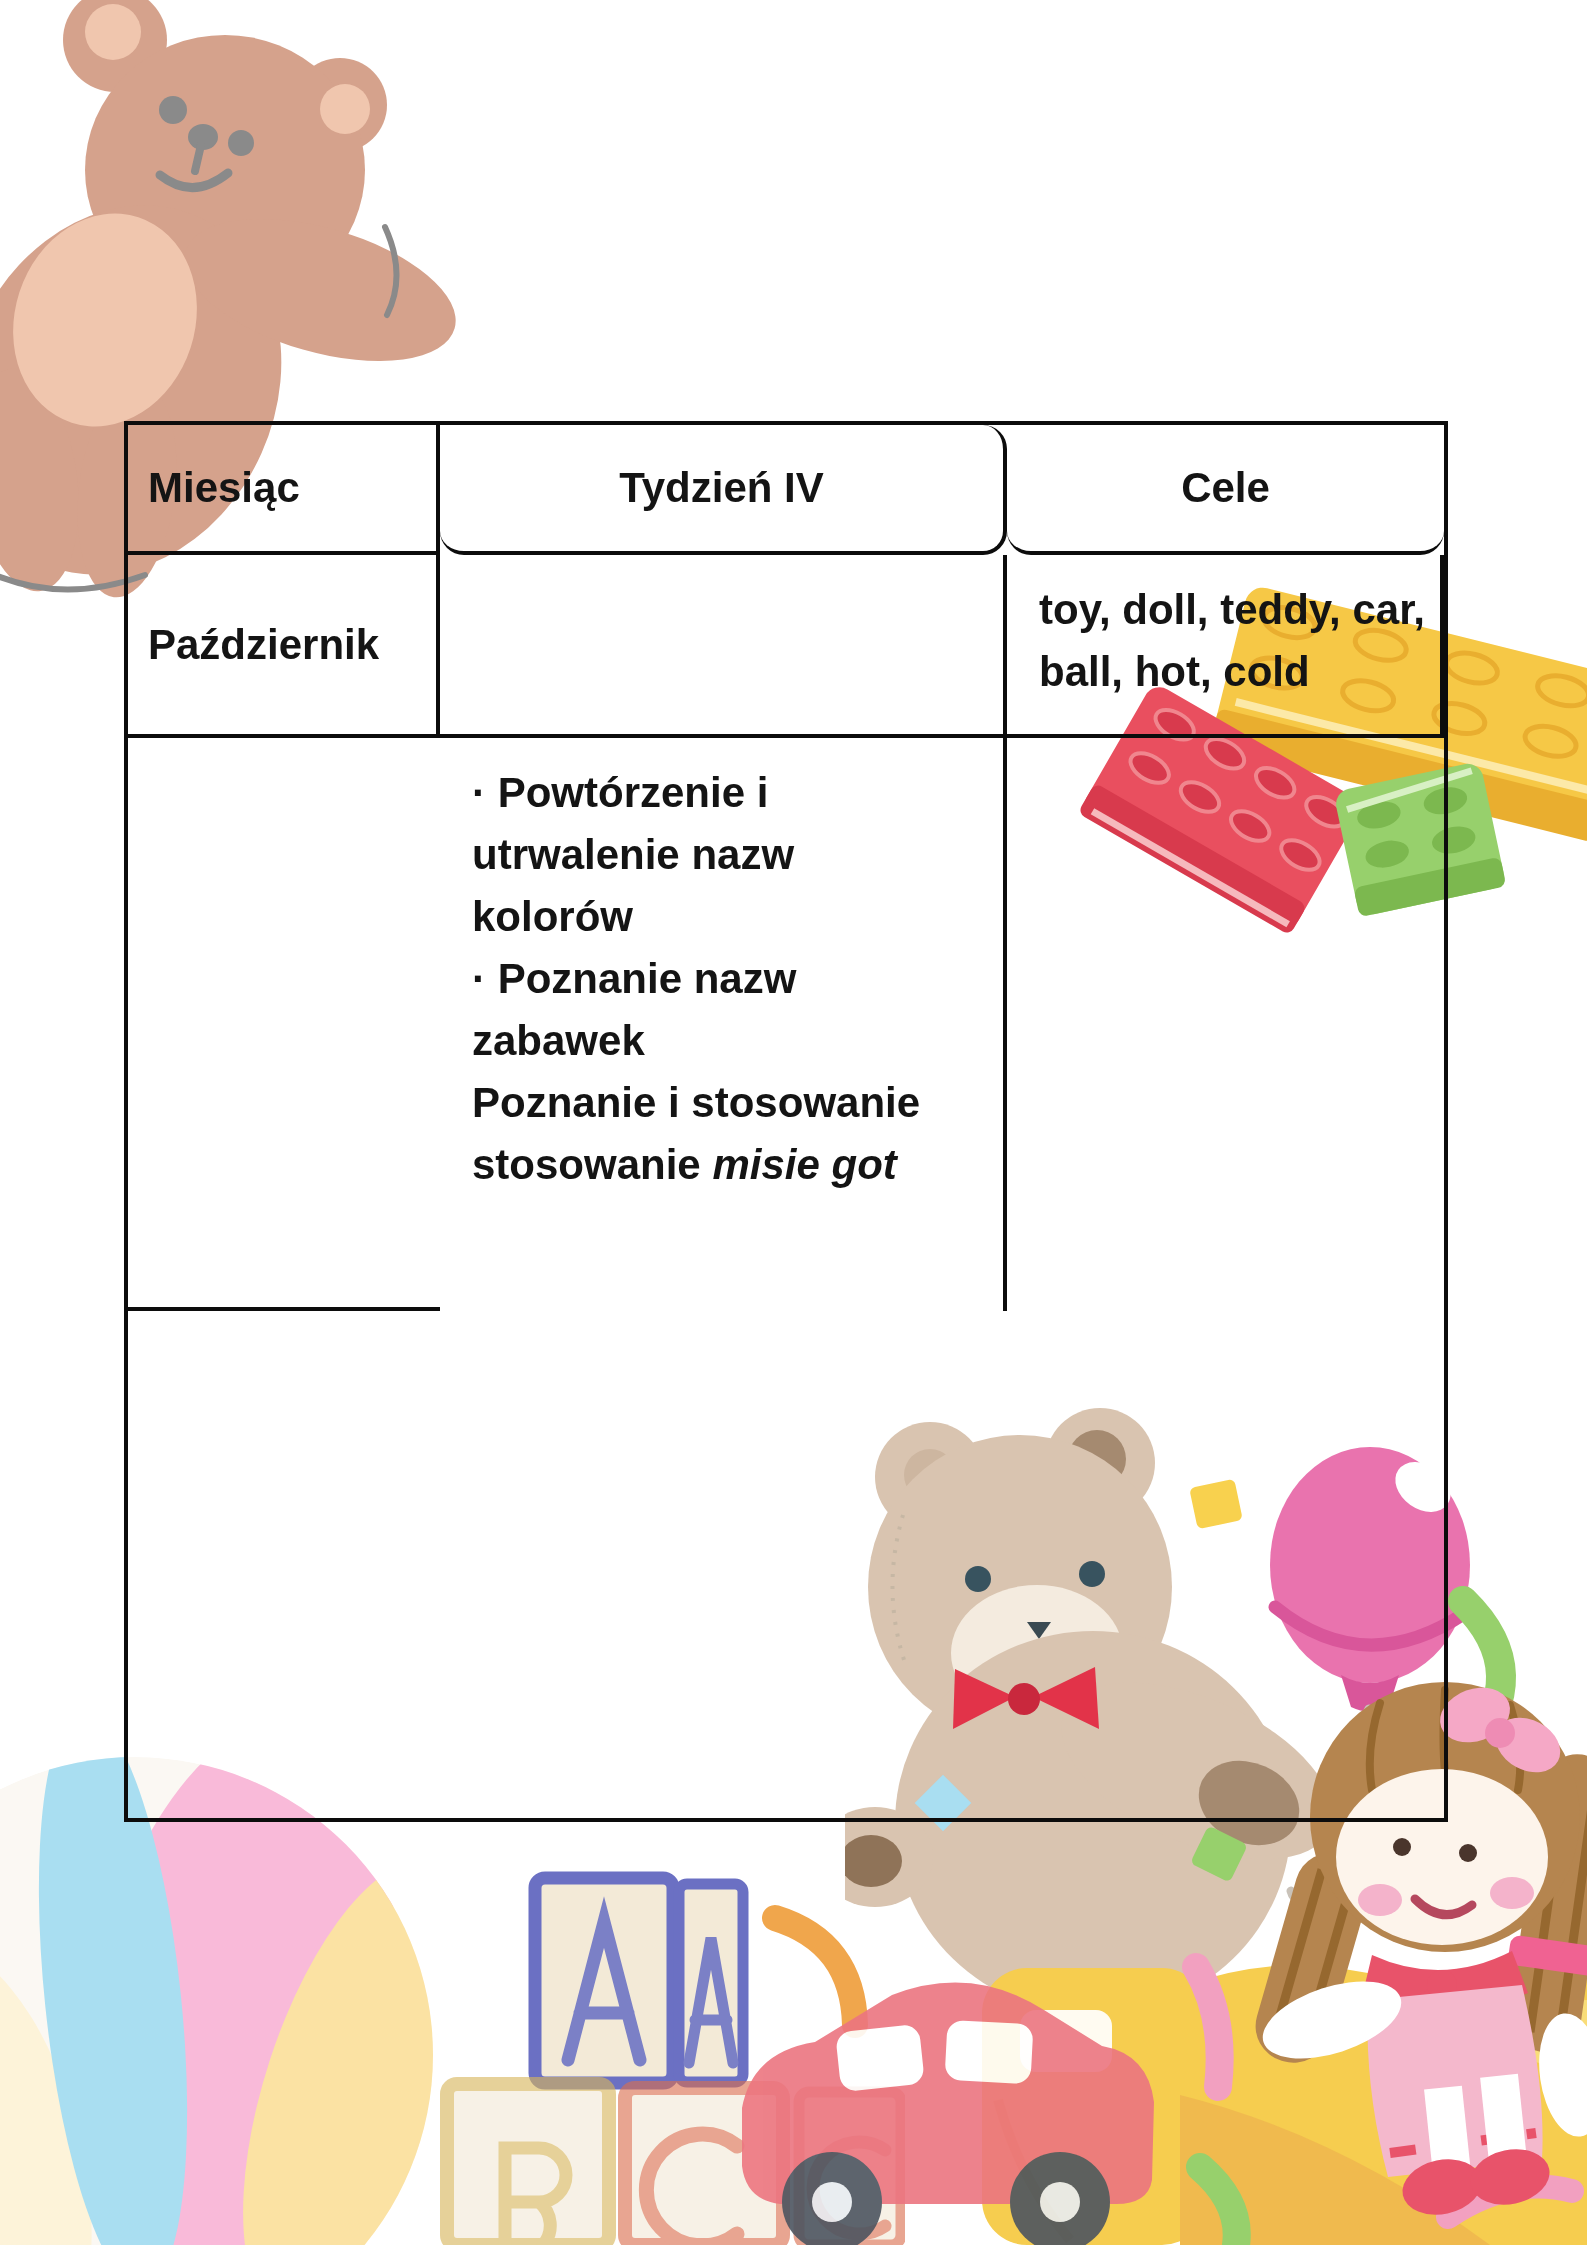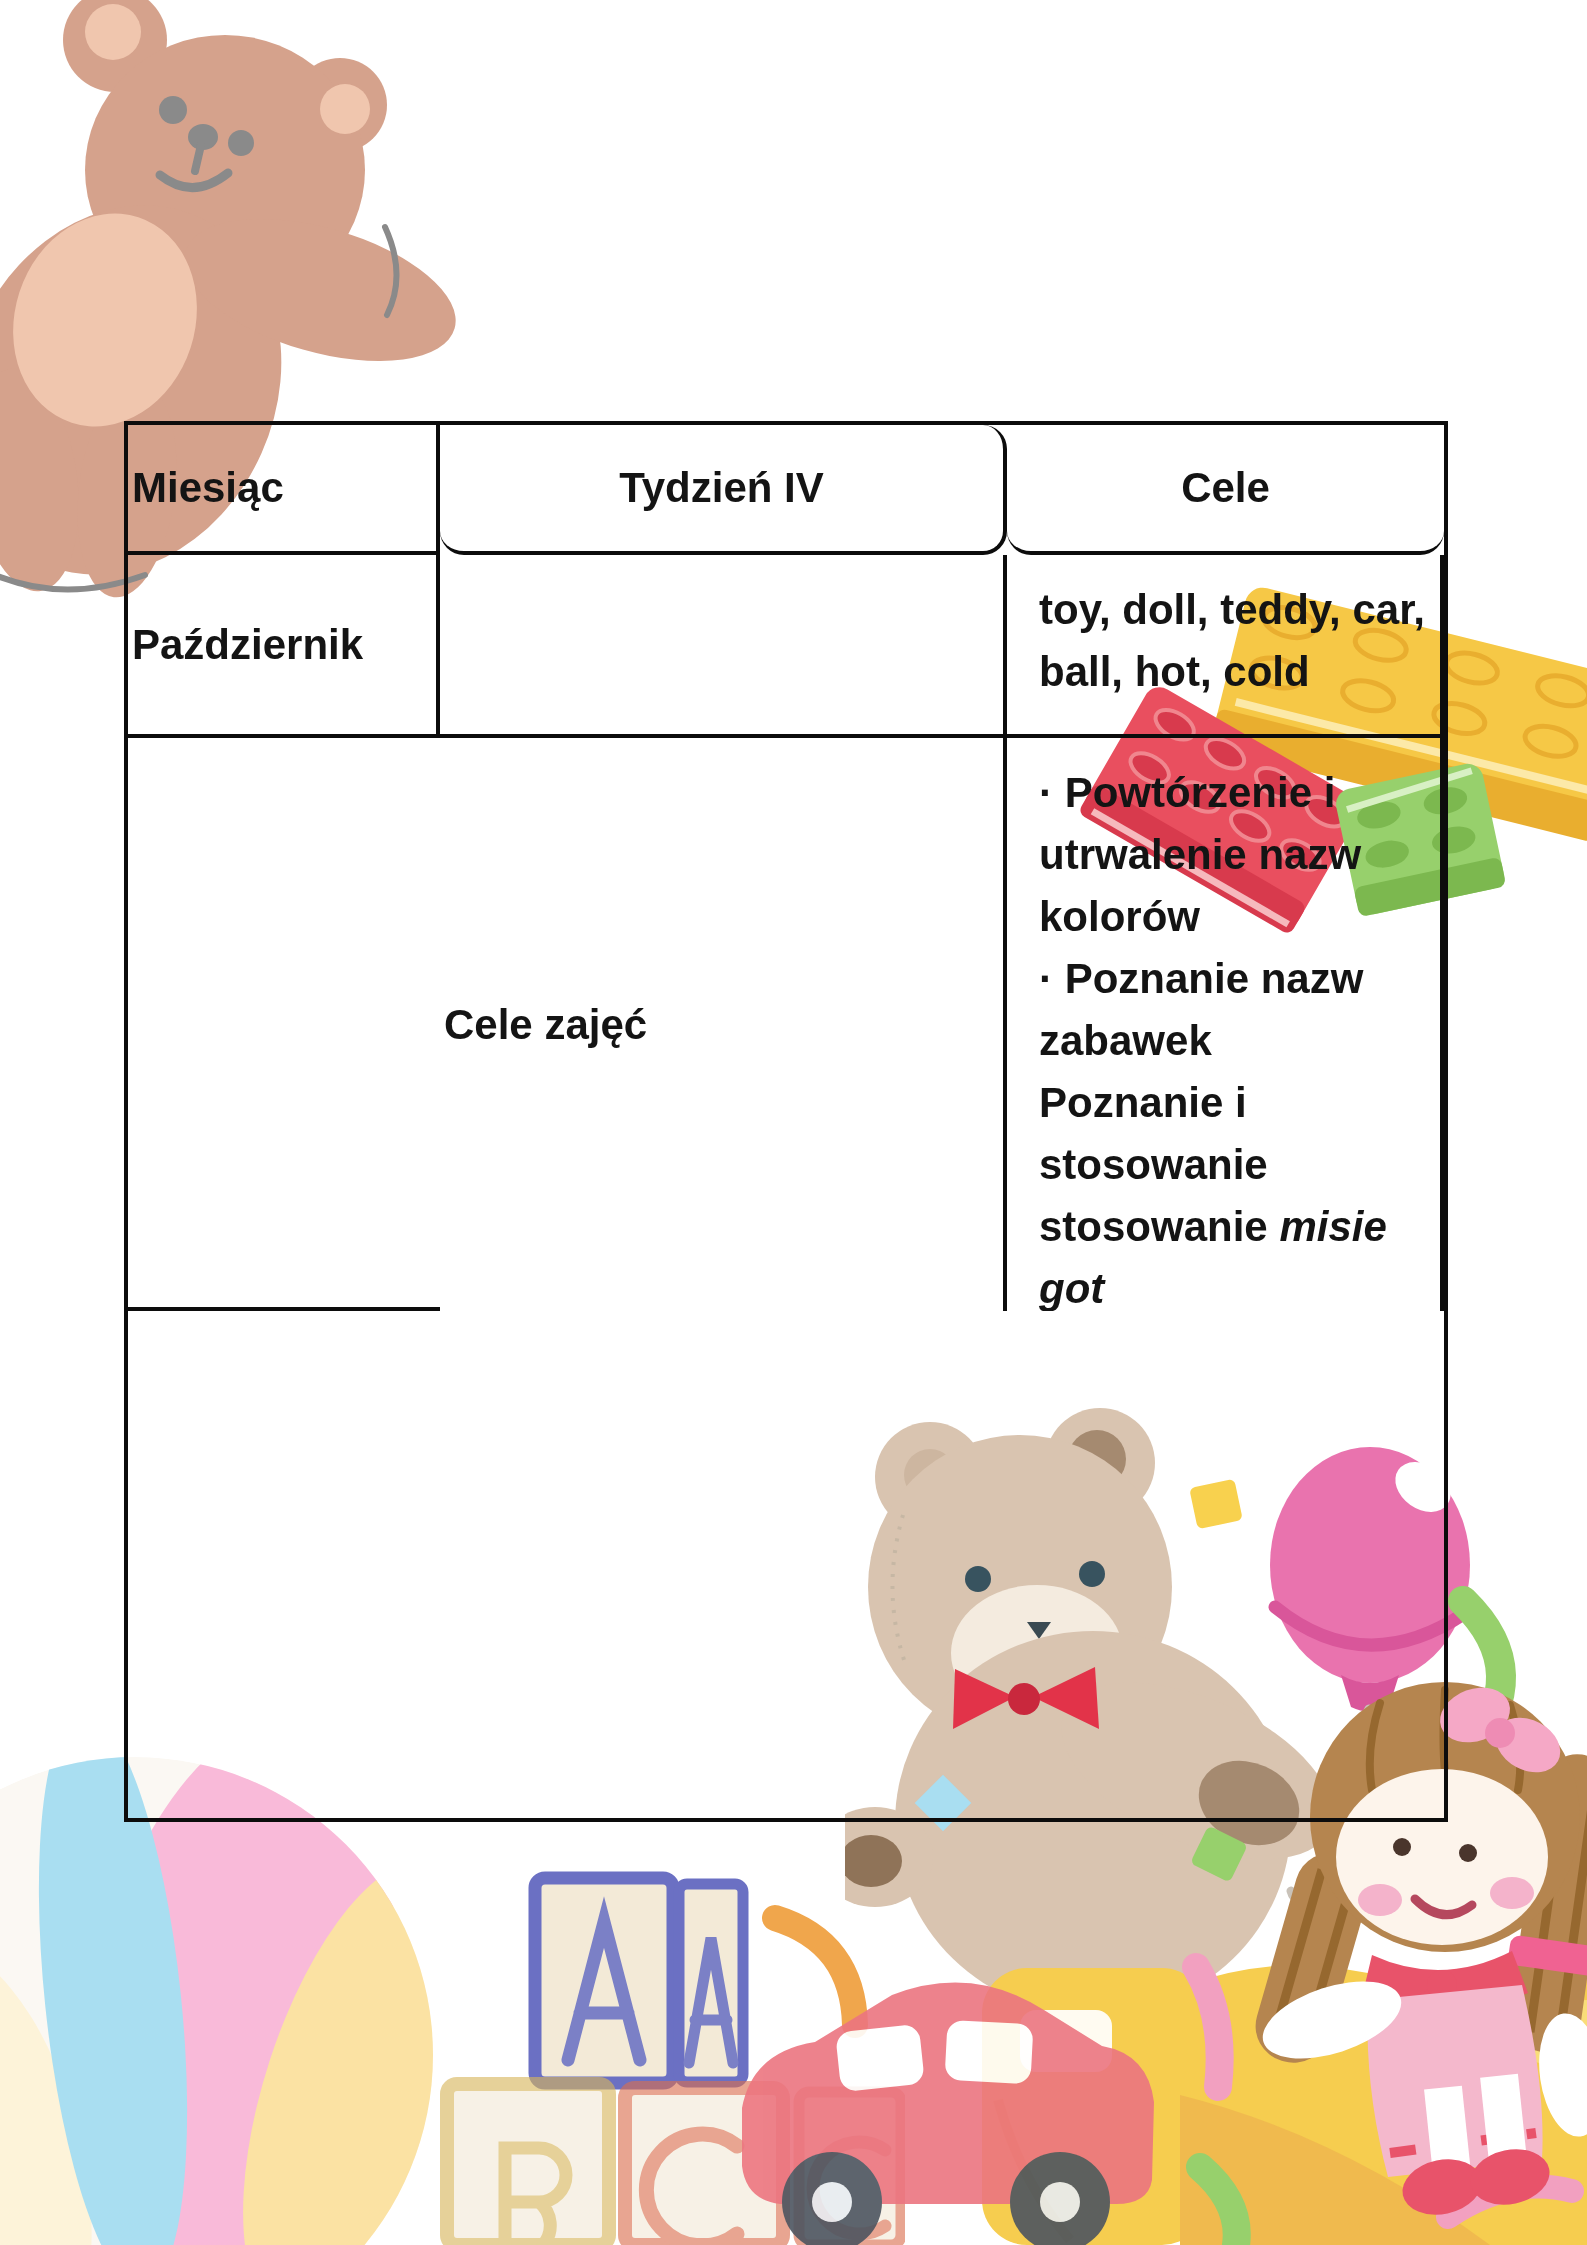--- a/index.html
+++ b/index.html
@@ -7,21 +7,21 @@
         font-family:"Liberation Sans",sans-serif;color:#141414;}
   .illus{position:absolute;}
   
   .lesson-table{position:absolute;left:124px;top:421px;width:1324px;height:1401px;
     border:4px solid #0c0c0c;display:grid;grid-template-columns:312px 567px 1fr;
     grid-template-rows:130px 183px 573px 1fr;z-index:10;box-sizing:border-box;
     font-weight:700;font-size:42px;}
   .cell{border-right:4px solid #0c0c0c;border-bottom:4px solid #0c0c0c;box-sizing:border-box;overflow:hidden;}
   .cell.no-r{border-right:none;}
   .cell.no-b{border-bottom:none;}
-  .label-cell{display:flex;align-items:center;padding-left:4px;}
+  .label-cell{display:flex;align-items:center;padding-left:20px;}
   .center-cell{display:flex;flex-direction:column;align-items:center;justify-content:center;
     text-align:center;line-height:64px;border-radius:24px;}
   .content-cell{padding:24px 8px 0 32px;line-height:62px;}
   .pre{white-space:pre-line;}
   .goal-last em{font-style:italic;}
 </style>
 </head>
 <body>
 
 <div class="page">
@@ -245,23 +245,20 @@
 ball, hot, cold
 
 My favourite toy is a
 (doll / car / …); I’ve got
 a (car / teddy / … ).I
 haven’t got a (ball / doll
 / … ).</div>
     </div>
     <div class="cell no-r"></div>
 
-    <div class="cell label-cell no-b">
-      <span>Cele zajęć</span>
-    </div>
     <div class="cell content-cell no-b">
       <div class="pre">· Powtórzenie i
 utrwalenie nazw
 kolorów
 · Poznanie nazw
 zabawek
 Poznanie i stosowanie</div>
       <div class="goal-last"><span>stosowanie </span><em>misie got</em></div>
     </div>
     <div class="cell no-r no-b"></div>

